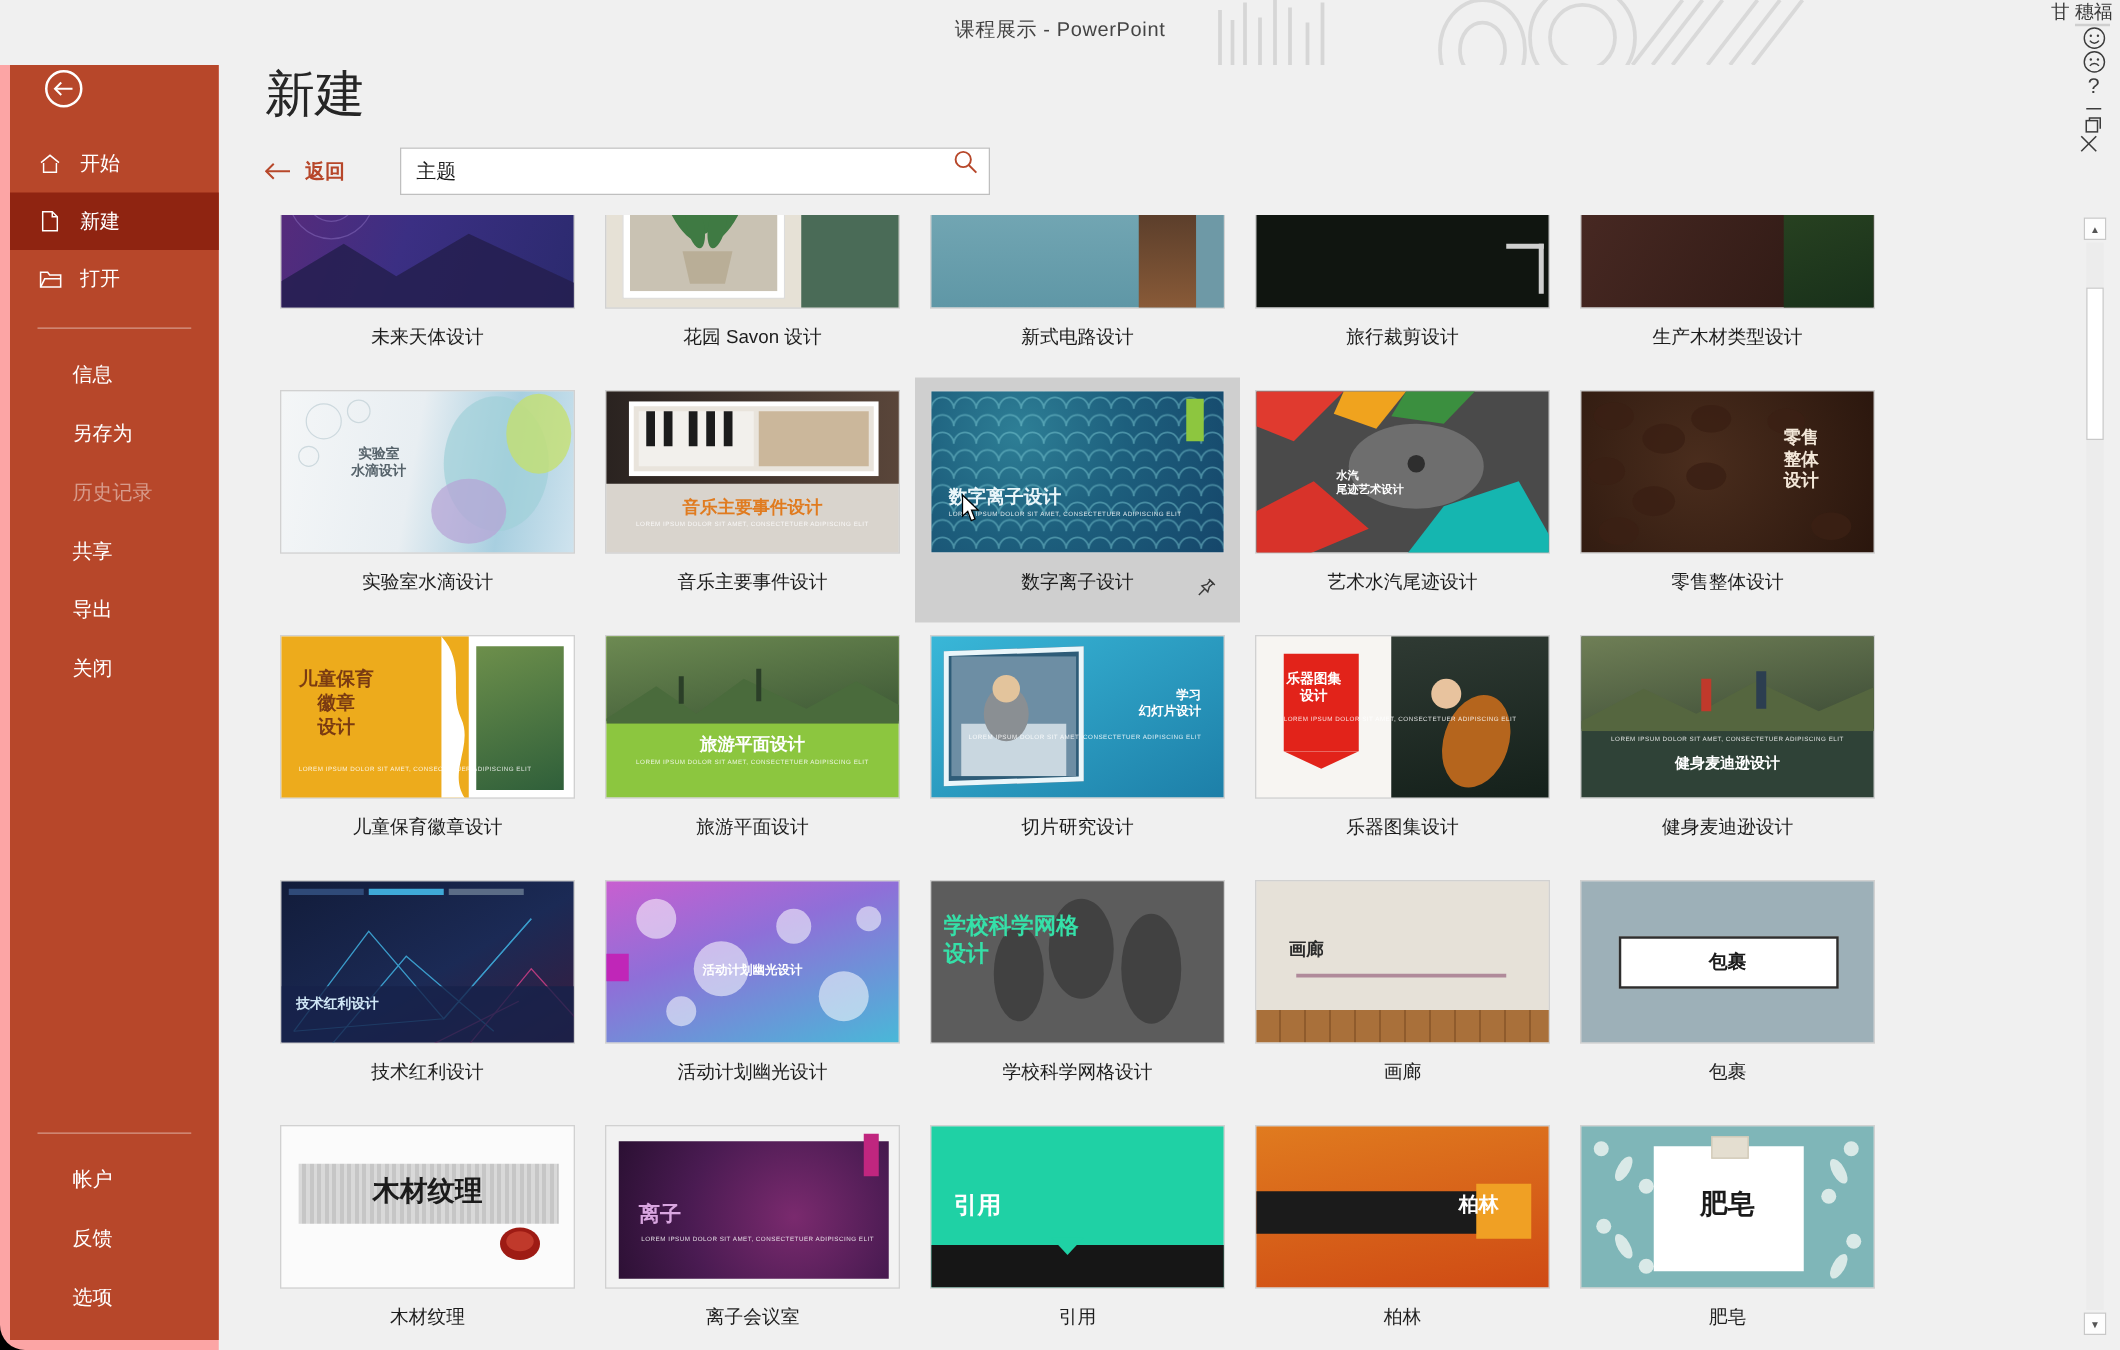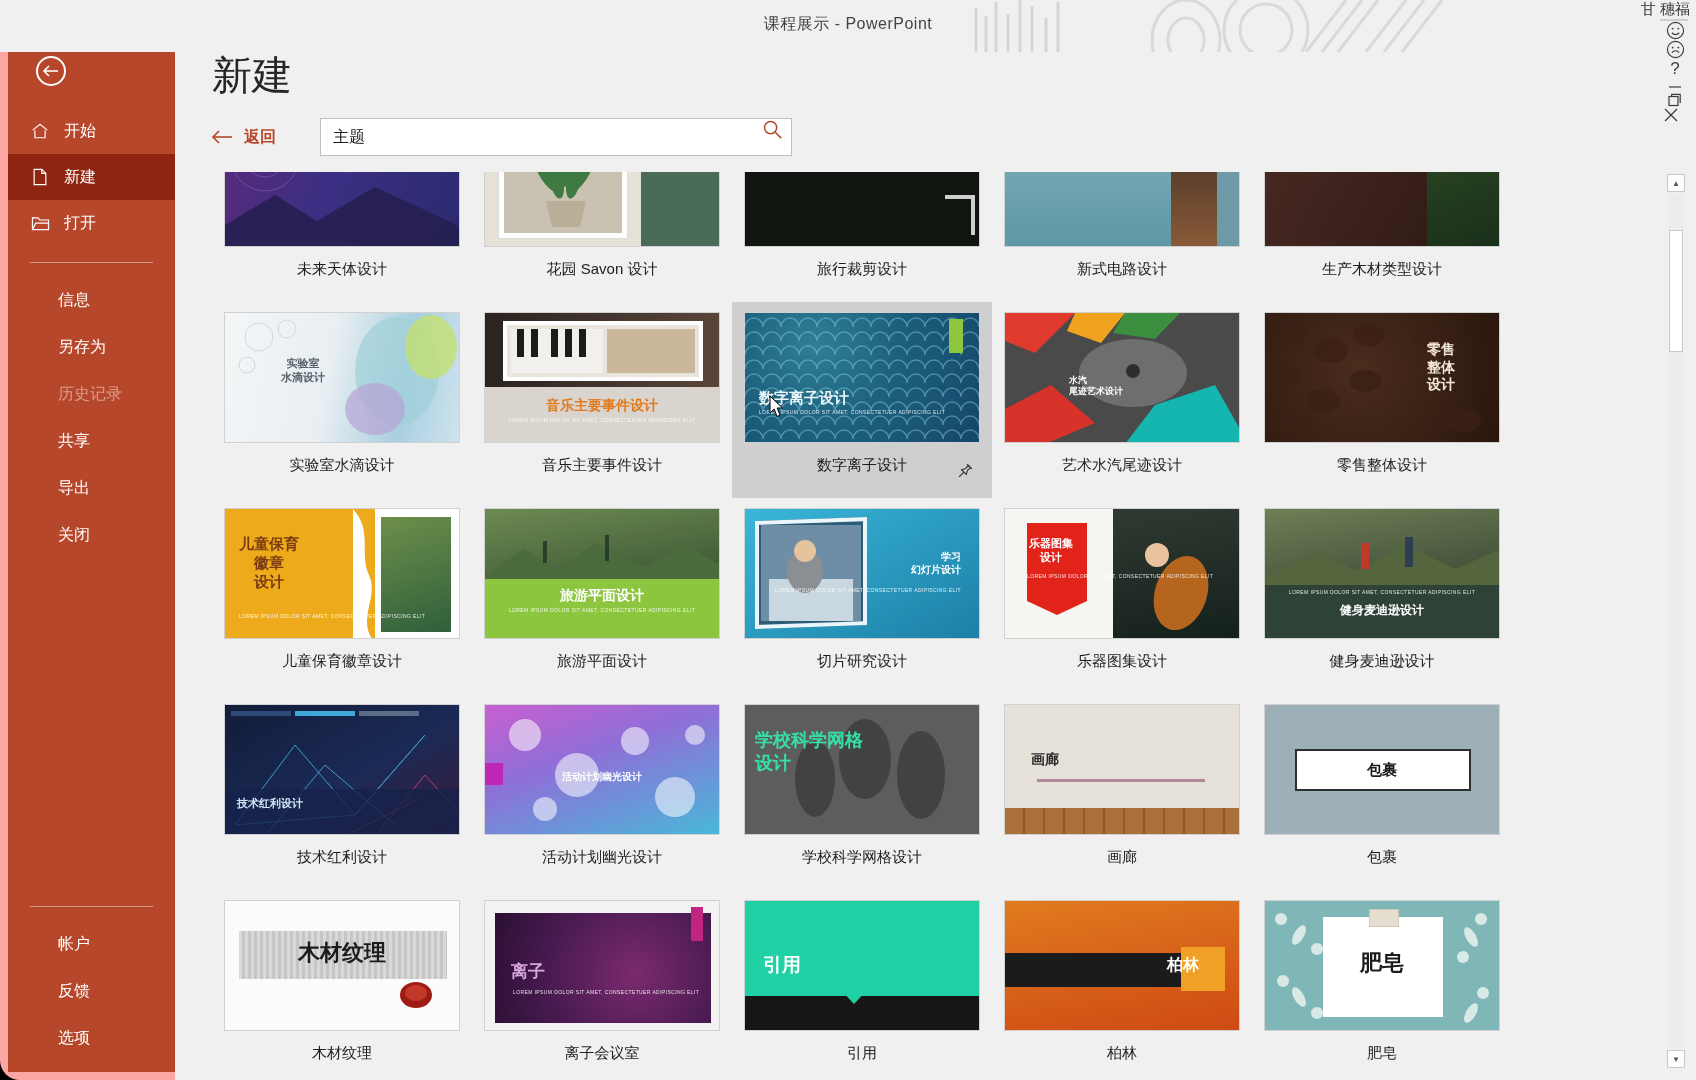--- a/index.html
+++ b/index.html
@@ -405,37 +405,37 @@
                   <ellipse cx="52" cy="48" rx="7" ry="20" transform="rotate(-12 52 48)"></ellipse>
                   <ellipse cx="70" cy="48" rx="7" ry="20" transform="rotate(12 70 48)"></ellipse>
                 </g>
                 <path d="M42 70 H82 L76 96 H48 Z" fill="#b9ae97"></path>
               </svg>
             </div>
             <div class="card-label">花园 Savon 设计</div>
           </div>
           <div class="card">
             <div class="thumb">
+              <div style="position:absolute;inset:0;background:linear-gradient(180deg,#7fb0bc 0%,#5f97a6 100%)"></div>
+   <div style="position:absolute;right:22px;top:0;width:46px;height:131px;background:linear-gradient(180deg,#3a2a22,#8a5b38)"></div>
+   <div style="position:absolute;right:0;top:0;width:22px;height:131px;background:#6e99a6"></div>
+            </div>
+            <div class="card-label">新式电路设计</div>
+          </div>
+          <div class="card">
+            <div class="thumb">
               <div style="position:absolute;inset:0;background:#101510"></div>
    <svg style="position:absolute;inset:0" width="236" height="131">
                 <rect x="10" y="10" width="4" height="44" fill="#cfcfcf"></rect>
                 <rect x="10" y="10" width="26" height="4" fill="#cfcfcf"></rect>
                 <rect x="200" y="78" width="30" height="4" fill="#cfcfcf"></rect>
                 <rect x="226" y="78" width="4" height="40" fill="#cfcfcf"></rect>
               </svg>
    </div>
             <div class="card-label">旅行裁剪设计</div>
-          </div>
-          <div class="card">
-            <div class="thumb">
-              <div style="position:absolute;inset:0;background:linear-gradient(180deg,#7fb0bc 0%,#5f97a6 100%)"></div>
-   <div style="position:absolute;right:22px;top:0;width:46px;height:131px;background:linear-gradient(180deg,#3a2a22,#8a5b38)"></div>
-   <div style="position:absolute;right:0;top:0;width:22px;height:131px;background:#6e99a6"></div>
-            </div>
-            <div class="card-label">新式电路设计</div>
           </div>
           <div class="card">
             <div class="thumb">
               <div style="position:absolute;inset:0;background:linear-gradient(120deg,#4a2a24,#2b1712)"></div>
    <div style="position:absolute;right:0;top:0;width:72px;height:131px;background:linear-gradient(160deg,#2f4a24,#18301a)"></div>
    </div>
             <div class="card-label">生产木材类型设计</div>
           </div>
           <div class="card">
             <div class="thumb">

